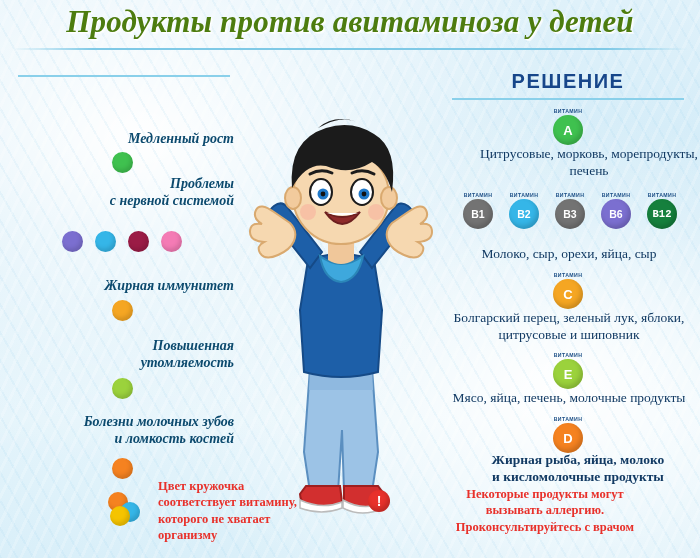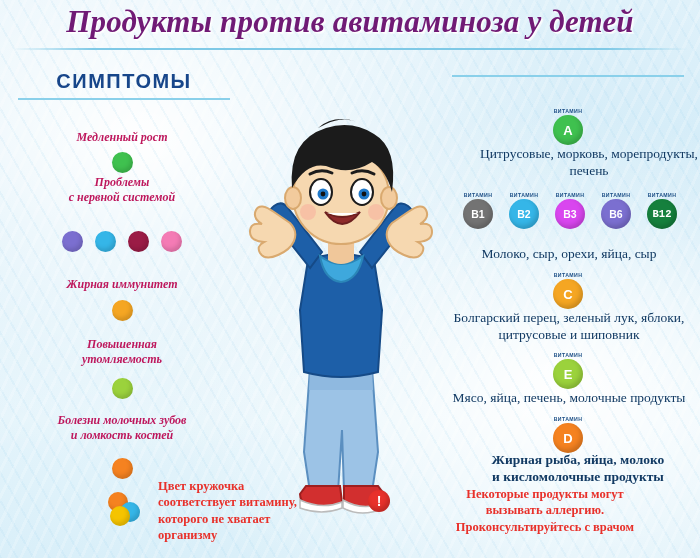--- a/index.html
+++ b/index.html
@@ -28,21 +28,21 @@
   
   .title-bar{
     position:absolute;left:0;top:4px;width:700px;text-align:center;
     z-index:5;
   }
   .title{
     display:inline-block;
     font-family:"Liberation Serif", serif;
     font-style:italic;font-weight:bold;
     font-size:31px;
-    color:#701a75;
+    color:#4d7c0f;
     letter-spacing:.2px;
     text-shadow:1px 1px 0 #ffffff, 2px 2px 0 rgba(255,255,255,.6);
   }
   .title-rule{
     position:absolute;left:12px;top:48px;width:676px;height:2px;
     background:linear-gradient(90deg,rgba(120,200,230,0) 0%, #7fc9e6 12%, #7fc9e6 88%, rgba(120,200,230,0) 100%);
     z-index:4;
   }
 
   
@@ -52,24 +52,24 @@
     font-weight:bold;font-size:20px;color:#17468a;letter-spacing:1.5px;
   }
   .col-head .underline{
     margin-top:5px;height:2px;background:#8ad0ea;
   }
   #head-left{left:18px;top:70px;width:212px;}
   #head-right{left:452px;top:70px;width:232px;}
 
   
   .sym{
-    position:absolute;left:10px;width:224px;text-align:center;
-    font-family:"Liberation Serif", serif;
-    font-style:italic;font-weight:bold;font-size:12px;
-    color:#be185d;line-height:1.22;
+    position:absolute;left:10px;width:224px;text-align:right;
+    font-family:"Liberation Serif", serif;
+    font-style:italic;font-weight:bold;font-size:14px;
+    color:#0c4a6e;line-height:1.22;
     z-index:5;
   }
   .dotrow{
     position:absolute;left:10px;width:224px;text-align:center;z-index:5;
     line-height:0;
   }
   .dot{
     display:inline-block;width:21px;height:21px;border-radius:50%;
     margin:0 4px;vertical-align:middle;
     box-shadow:inset -2px -3px 4px rgba(0,0,0,.14);
@@ -125,24 +125,24 @@
 <body>
 
 <div class="poster"></div>
 
 <div class="title-bar">
   <div class="title">Продукты против авитаминоза у детей</div>
 </div>
 <div class="title-rule"></div>
 
 <div class="col-head" id="head-left">
-  <div>СИМПТОМЫ</div>
   <div class="underline"></div>
 </div>
 <div class="col-head" id="head-right">
+  <div>РЕШЕНИЕ</div>
   <div class="underline"></div>
 </div>
 
 <div class="sym" id="sym0" style="top:130px;">Медленный рост</div>
 <div class="dotrow" id="dots0" style="top:152px;">
   <span class="dot" id="d0a" style="background: rgb(63, 193, 79);"></span>
 </div>
 
 <div class="sym" id="sym1" style="top:175px;white-space:pre-line;">Проблемы
 с нервной системой</div>
@@ -230,21 +230,21 @@
   <div class="vit">
     <div class="cap">ВИТАМИН</div>
     <div class="circle small" id="c10" style="background: #737373;">B1</div>
   </div>
   <div class="vit">
     <div class="cap">ВИТАМИН</div>
     <div class="circle small" id="c11" style="background: rgb(53, 182, 232);">B2</div>
   </div>
   <div class="vit">
     <div class="cap">ВИТАМИН</div>
-    <div class="circle small" id="c12" style="background: #d946ef;">B3</div>
+    <div class="circle small" id="c12" style="background: #737373;">B3</div>
   </div>
   <div class="vit">
     <div class="cap">ВИТАМИН</div>
     <div class="circle small" id="c13" style="background: rgb(123, 111, 208);">B6</div>
   </div>
   <div class="vit">
     <div class="cap">ВИТАМИН</div>
     <div class="circle small" id="c14" style="background: #15803d; font-family: Liberation Mono, monospace;">B12</div>
   </div>
 </div>

